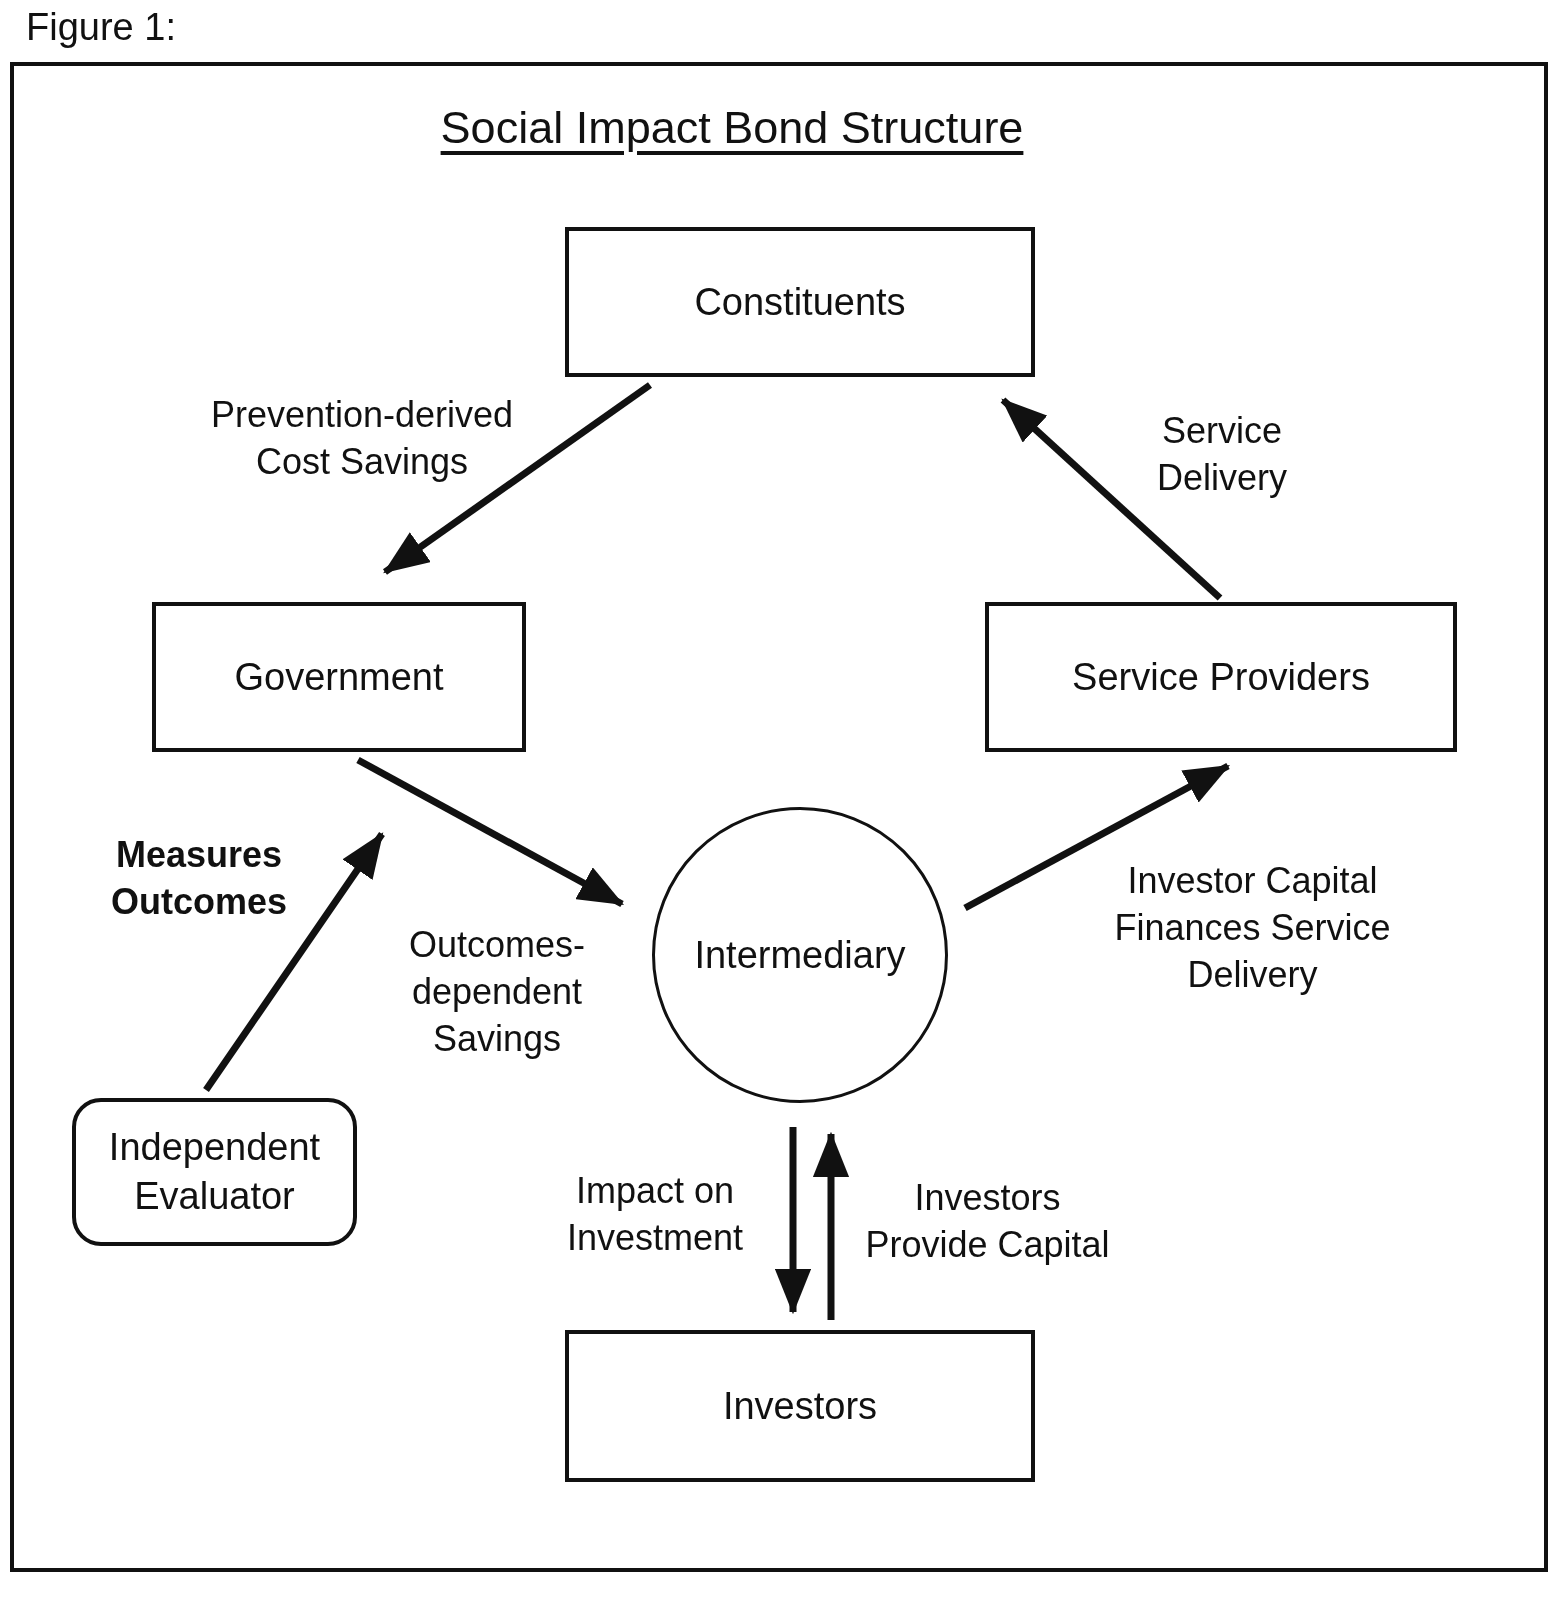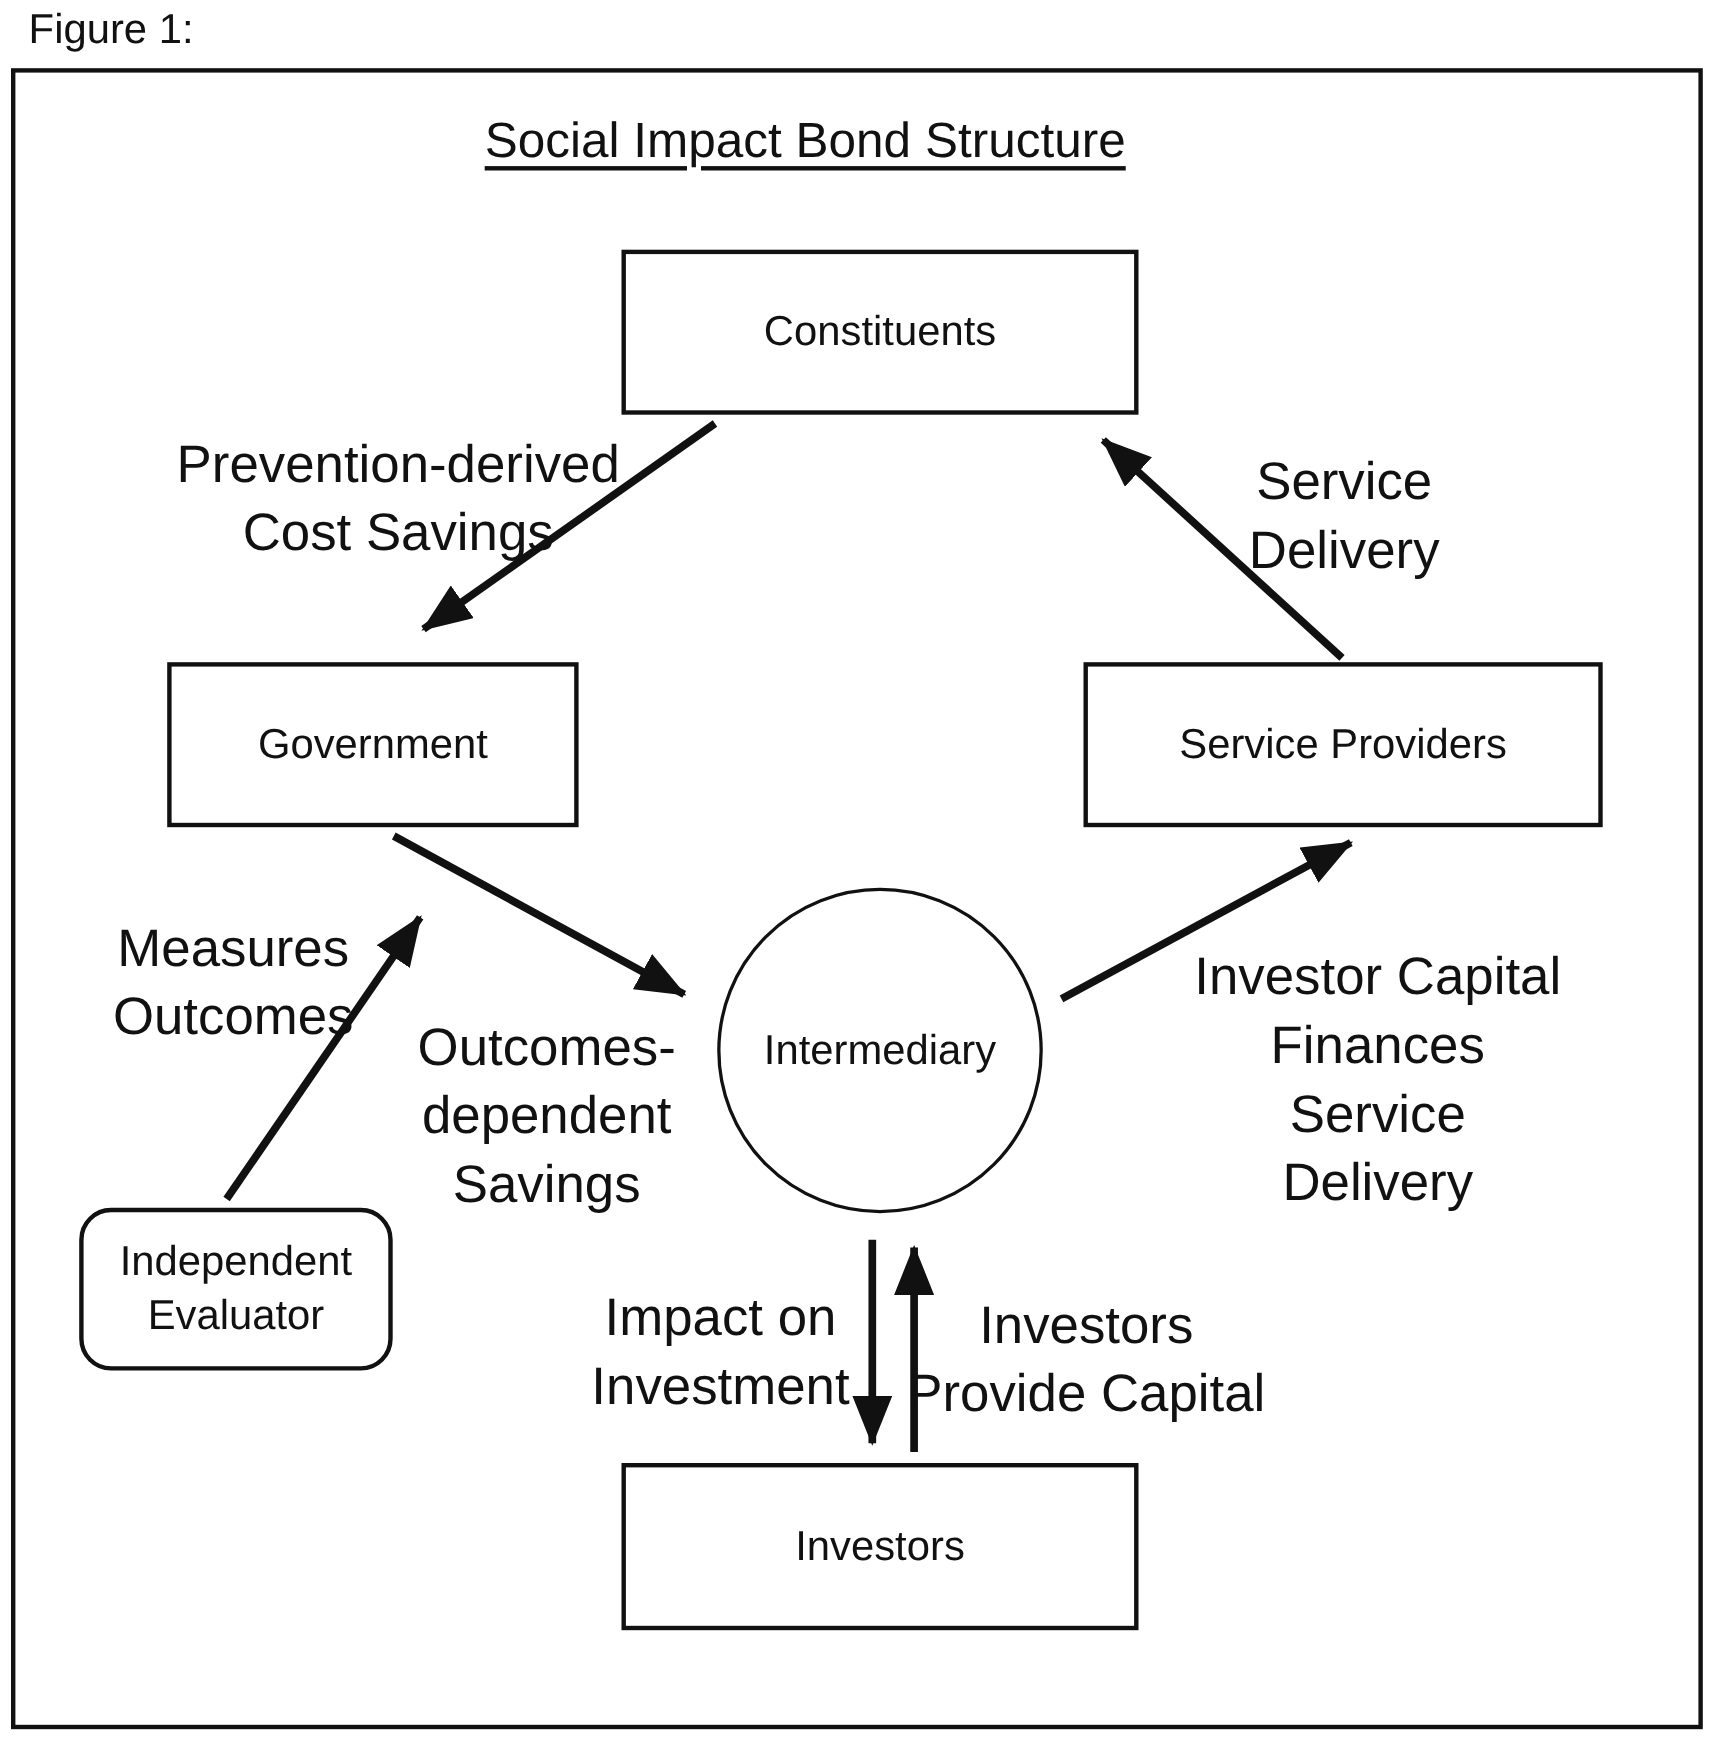--- a/index.html
+++ b/index.html
@@ -59,27 +59,27 @@
   .node-evaluator      { left: 72px;  top: 1098px; width: 285px; height: 148px; border-radius: 29px; }
   .node-investors      { left: 565px; top: 1330px; width: 470px; height: 152px; }
   .node-intermediary   {
     left: 652px; top: 807px; width: 296px; height: 296px;
     border-radius: 50%;
     border-width: 3px;
   }
   .edge-label {
     position: absolute;
     text-align: center;
-    font-size: 48px;
+    font-size: 36px;
     line-height: 1.3;
     white-space: pre-line;
   }
   .lbl-prevention { left: 132px;  top: 392px;  width: 460px; }
   .lbl-service    { left: 1072px; top: 408px;  width: 300px; text-align: center; }
-  .lbl-measures   { left: 62px;   top: 832px;  width: 300px; }
+  .lbl-measures   { left: 49px;   top: 832px;  width: 300px; font-weight: bold; }
   .lbl-payout     { left: 347px;  top: 922px;  width: 300px; }
   .lbl-capital    { left: 1070px; top: 858px;  width: 365px; }
   .lbl-return     { left: 505px;  top: 1168px; width: 300px; }
   .lbl-provide    { left: 805px;  top: 1175px; width: 365px; }
   svg.arrows {
     position: absolute;
     left: 0;
     top: 0;
     width: 1558px;
     height: 1600px;

